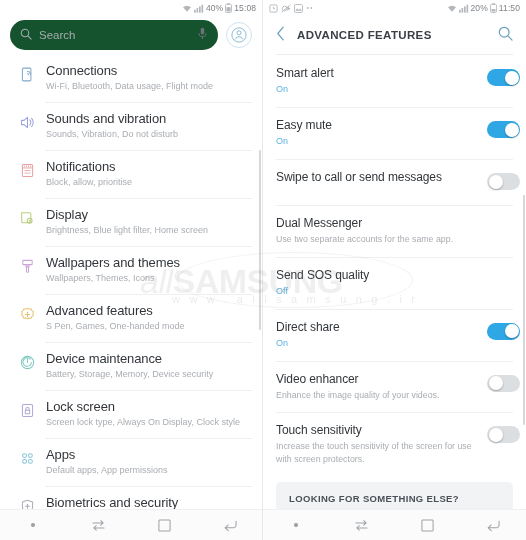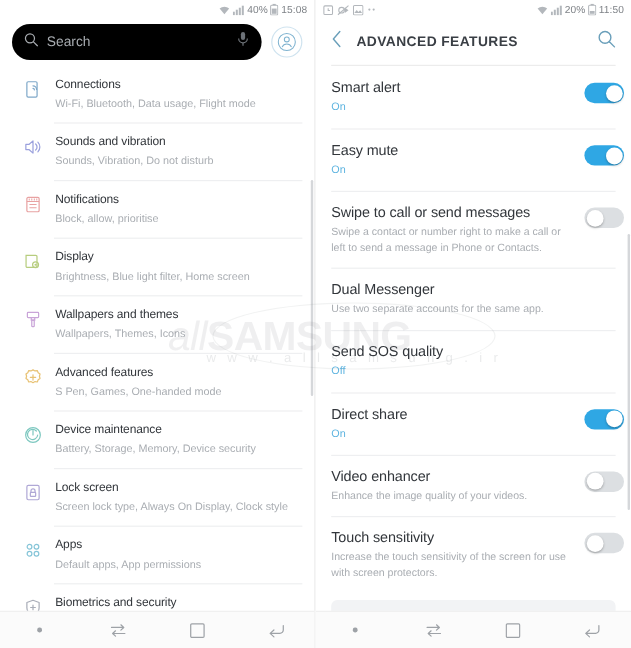--- a/index.html
+++ b/index.html
@@ -43,21 +43,21 @@
     height: 38px;
     display: flex;
     align-items: center;
     padding: 0 10px;
     gap: 8px;
   }
   .searchbox {
     flex: 1;
     height: 30px;
     border-radius: 15px;
-    background: #000000;
+    background: #14532d;
     display: flex;
     align-items: center;
     padding: 0 10px;
     gap: 7px;
   }
   .search-ph {
     font-size: 11.5px;
     color: #a8acb1;
     flex: 1;
   }
@@ -86,21 +86,21 @@
   }
   .srow-ico {
     width: 34px;
     min-width: 34px;
     padding-top: 3px;
     display: flex;
     justify-content: center;
   }
   .srow-txt { flex: 1; padding-left: 2px; }
   .srow-title {
-    font-size: 10px;
+    font-size: 13px;
     color: #32363b;
     line-height: 16px;
     letter-spacing: -.1px;
   }
   .srow-sub {
     font-size: 9px;
     color: #a9adb2;
     line-height: 13px;
     margin-top: 1px;
     white-space: nowrap;
@@ -582,21 +582,20 @@
           </div>
           <div class="toggle-wrap">
             <div class="toggle on">
               <span class="knob"></span>
             </div>
           </div>
         </div>
         <div class="frow">
           <div class="frow-txt">
             <div class="frow-title">Swipe to call or send messages</div>
-            <div class="frow-desc">Swipe a contact or number right to make a call or left to send a message in Phone or Contacts.</div>
           </div>
           <div class="toggle-wrap">
             <div class="toggle ">
               <span class="knob"></span>
             </div>
           </div>
         </div>
         <div class="frow">
           <div class="frow-txt">
             <div class="frow-title">Dual Messenger</div>

